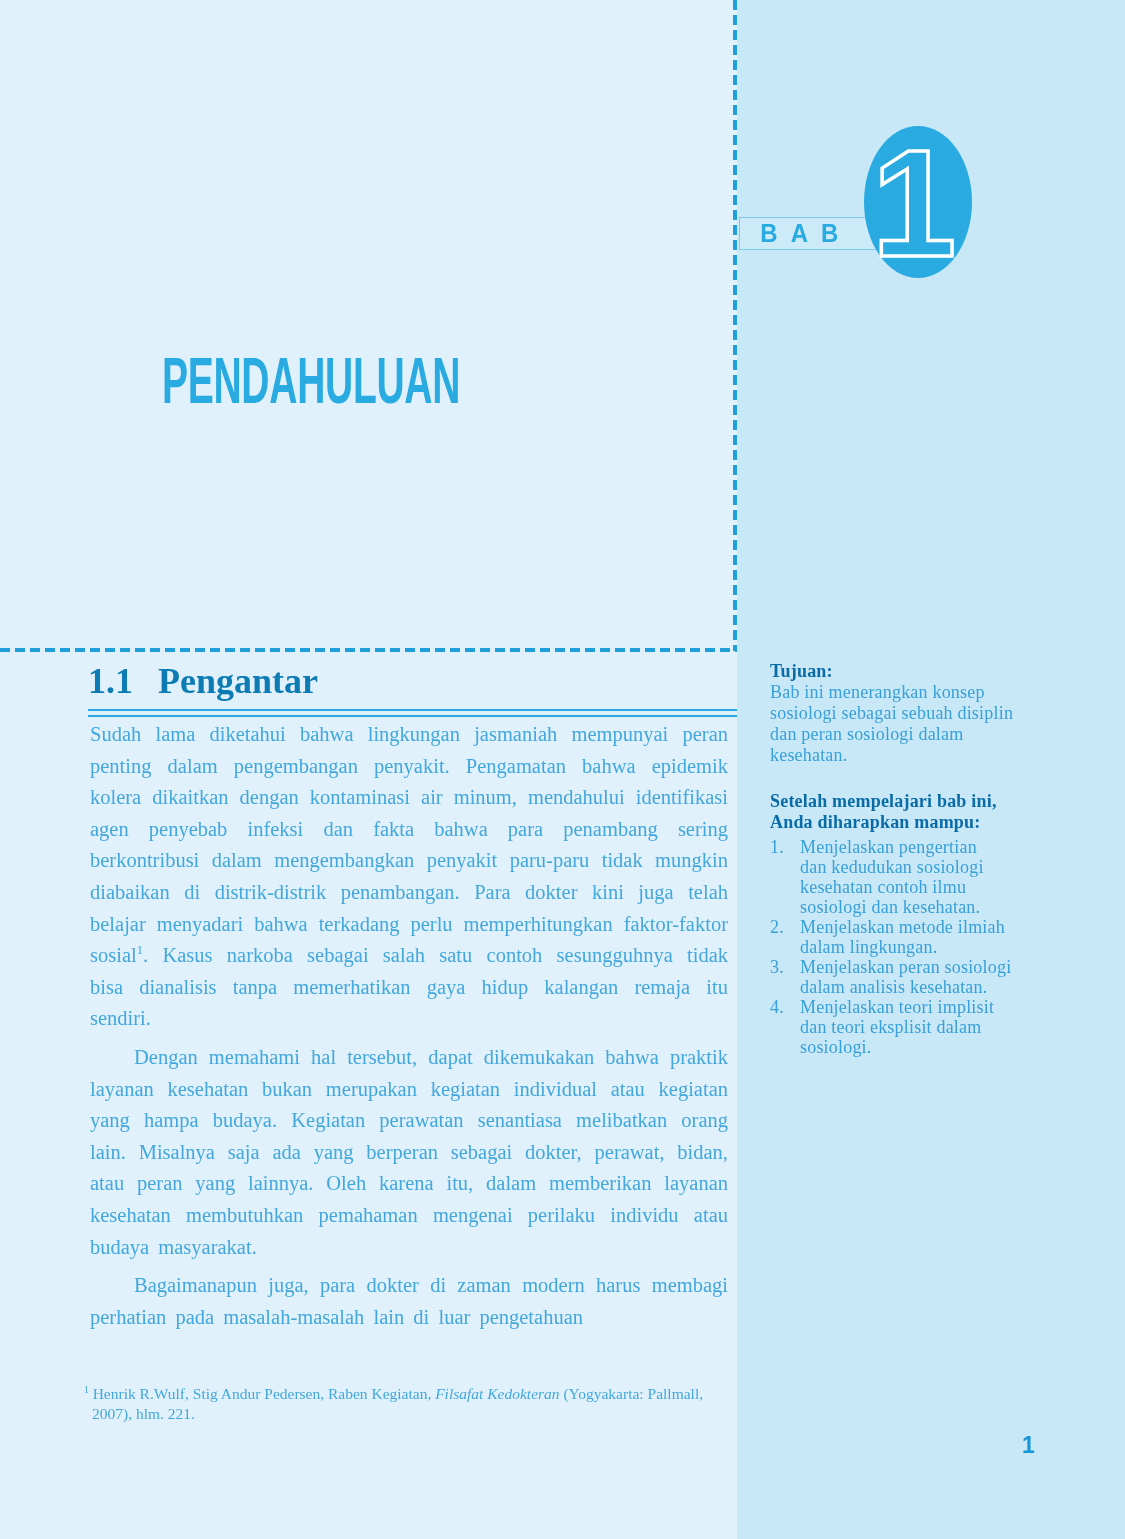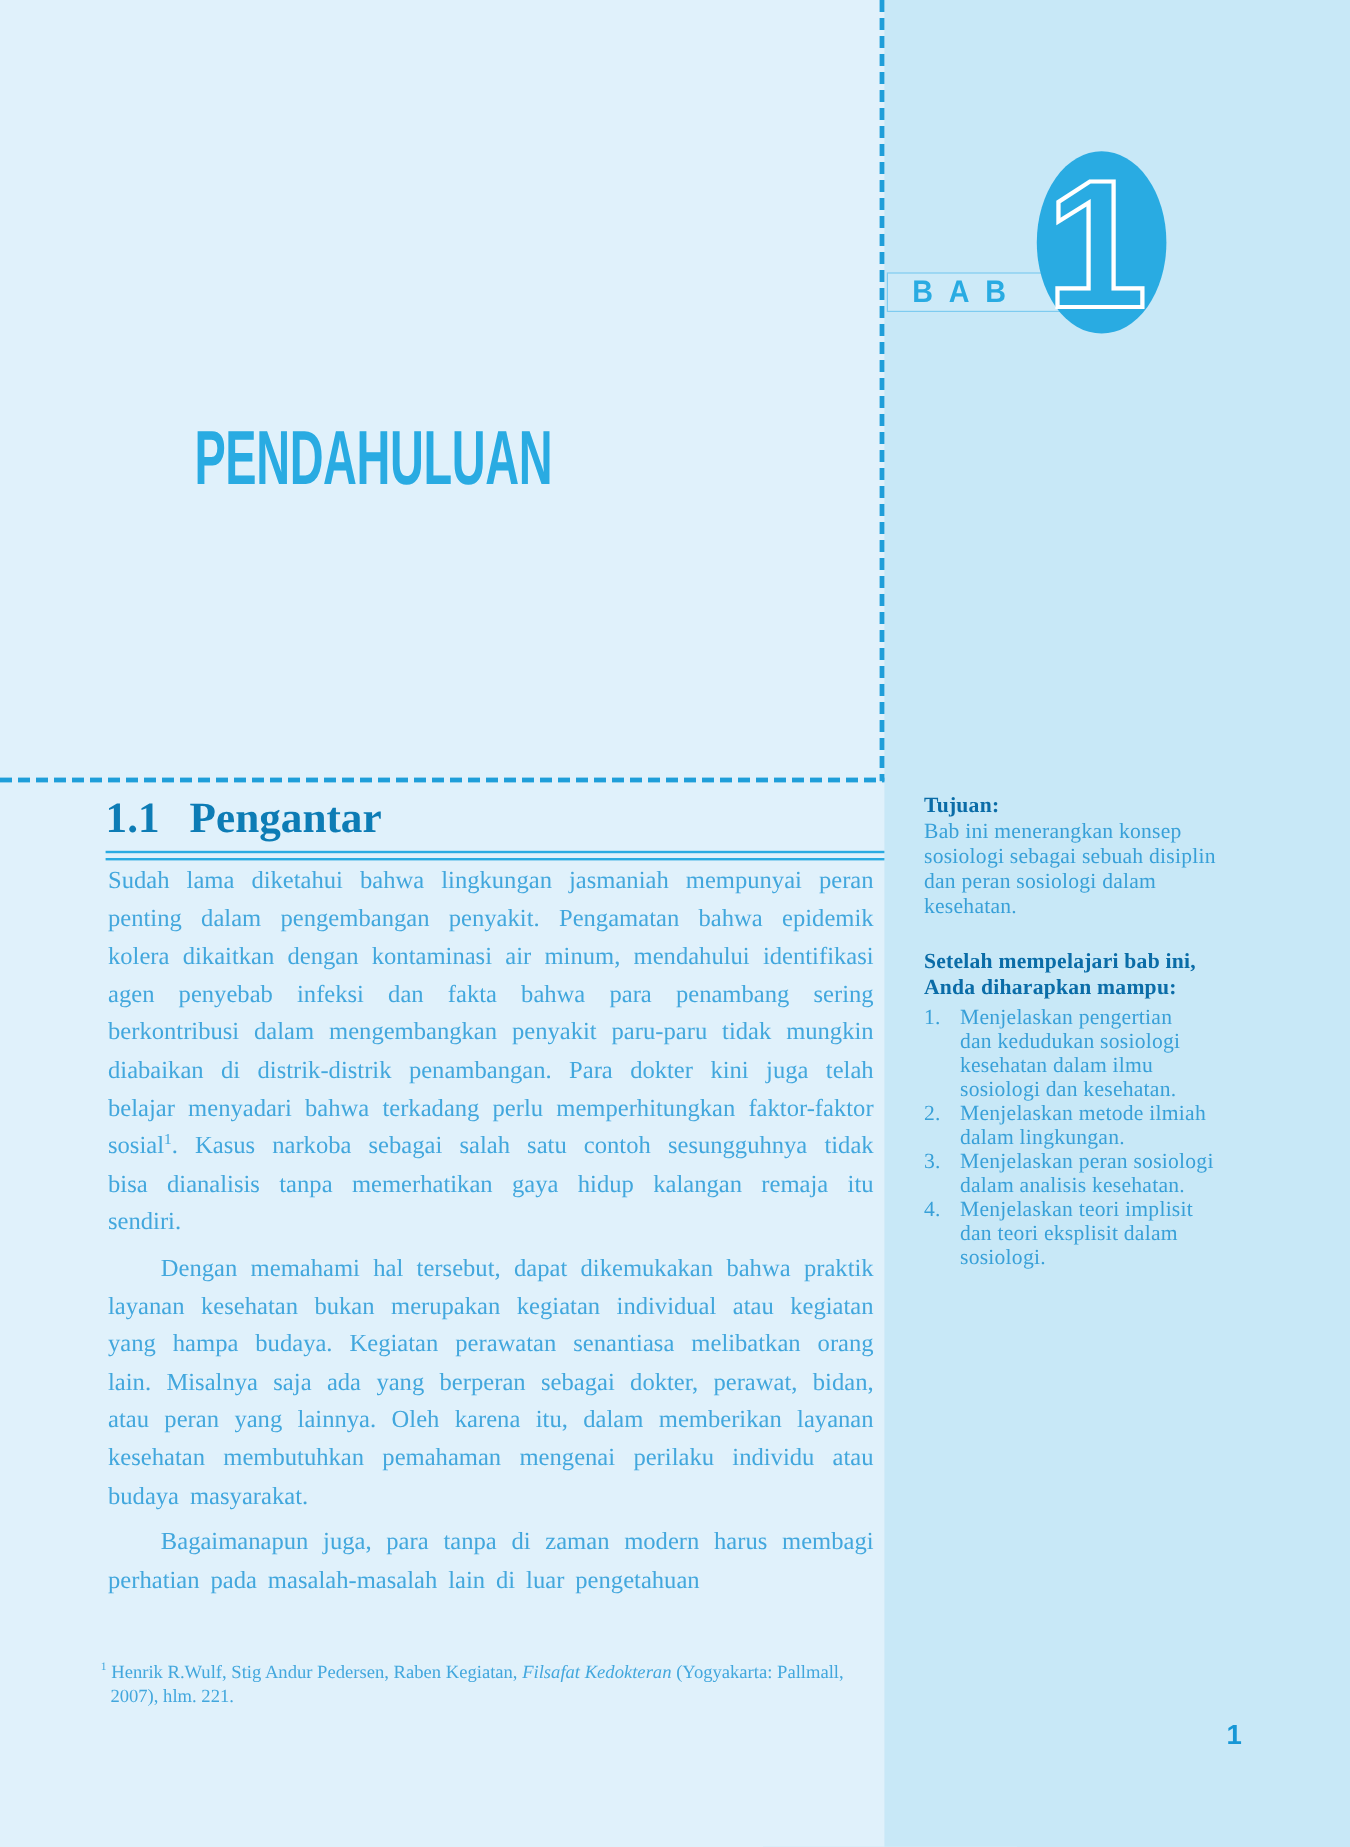--- a/index.html
+++ b/index.html
@@ -28,21 +28,21 @@
   }
   .dash-v{
     position:absolute;left:733px;top:0;width:4px;height:651px;
     background:repeating-linear-gradient(180deg,var(--dash) 0 10px,transparent 10px 15px);
   }
   .dash-h{
     position:absolute;left:0;top:648px;width:737px;height:4px;
     background:repeating-linear-gradient(90deg,var(--dash) 0 10px,transparent 10px 15px);
   }
   .bab-band{
-    position:absolute;left:739px;top:227px;width:147px;height:33px;
+    position:absolute;left:739px;top:217px;width:147px;height:33px;
     background:var(--band-bg);border:1px solid var(--band-border);
     display:flex;align-items:center;z-index:2;
   }
   .bab-label{
     font-family:"Liberation Sans", sans-serif;font-weight:bold;
     font-size:26px;color:var(--accent);letter-spacing:4px;
     padding-left:22px;transform:scaleX(0.92);transform-origin:left center;
     white-space:nowrap;
   }
   .chapter-oval{
@@ -122,37 +122,37 @@
 <div class="section-heading">
   <div>
     <span class="sec-num">1.1</span><span>Pengantar</span>
   </div>
   <div class="double-rule"></div>
 </div>
 
 <div class="body-copy">
   <p><span>Sudah lama diketahui bahwa lingkungan jasmaniah mempunyai peran penting dalam pengembangan penyakit. Pengamatan bahwa epidemik kolera dikaitkan dengan kontaminasi air minum, mendahului identifikasi agen penyebab infeksi dan fakta bahwa para penambang sering berkontribusi dalam mengembangkan penyakit paru-paru tidak mungkin diabaikan di distrik-distrik penambangan. Para dokter kini juga telah belajar menyadari bahwa terkadang perlu memperhitungkan faktor-faktor sosial</span><sup>1</sup><span>. Kasus narkoba sebagai salah satu contoh sesungguhnya tidak bisa dianalisis tanpa memerhatikan gaya hidup kalangan remaja itu sendiri.</span></p>
   <p>Dengan memahami hal tersebut, dapat dikemukakan bahwa praktik layanan kesehatan bukan merupakan kegiatan individual atau kegiatan yang hampa budaya. Kegiatan perawatan senantiasa melibatkan orang lain. Misalnya saja ada yang berperan sebagai dokter, perawat, bidan, atau peran yang lainnya. Oleh karena itu, dalam memberikan layanan kesehatan membutuhkan pemahaman mengenai perilaku individu atau budaya masyarakat.</p>
-  <p>Bagaimanapun juga, para tanpa di zaman modern harus membagi perhatian pada masalah-masalah lain di luar pengetahuan</p>
+  <p>Bagaimanapun juga, para dokter di zaman modern harus membagi perhatian pada masalah-masalah lain di luar pengetahuan</p>
 </div>
 
 <div class="sidebar">
   <div class="sb-bold">Tujuan:</div>
   <div class="tujuan-text">Bab ini menerangkan konsep
 sosiologi sebagai sebuah disiplin
 dan peran sosiologi dalam
 kesehatan.</div>
   <div class="obj-heading sb-bold">Setelah mempelajari bab ini,
 Anda diharapkan mampu:</div>
   <div class="obj-list">
     <div class="obj-item">
       <span class="obj-num">1.</span>
       <span class="obj-text">Menjelaskan pengertian
 dan kedudukan sosiologi
-kesehatan dalam ilmu
+kesehatan contoh ilmu
 sosiologi dan kesehatan.</span>
     </div>
     <div class="obj-item">
       <span class="obj-num">2.</span>
       <span class="obj-text">Menjelaskan metode ilmiah
 dalam lingkungan.</span>
     </div>
     <div class="obj-item">
       <span class="obj-num">3.</span>
       <span class="obj-text">Menjelaskan peran sosiologi

